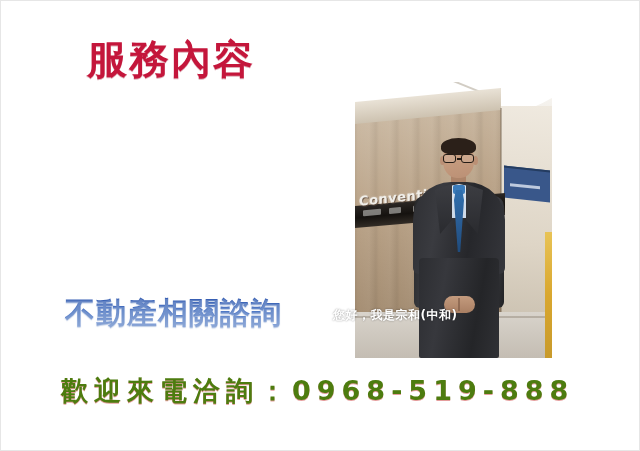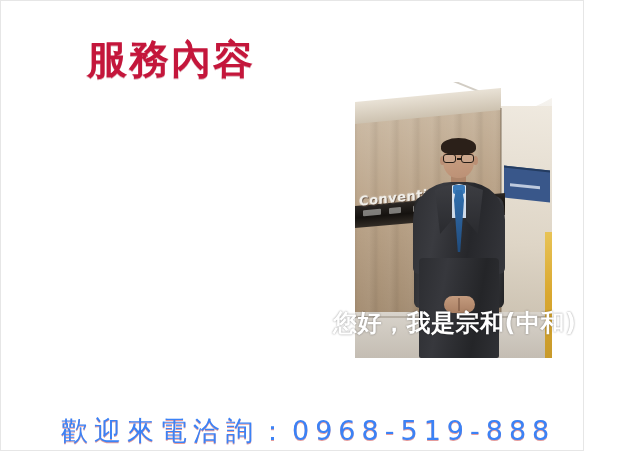--- a/index.html
+++ b/index.html
@@ -6,21 +6,21 @@
     margin: 0;
     padding: 0;
     background: #ffffff;
   }
   body {
     font-family: "DejaVu Sans", "Liberation Sans", sans-serif;
   }
 
   #slide {
     position: relative;
-    width: 584px;
+    width: 640px;
     height: 451px;
     background: #ffffff;
     overflow: hidden;
     border: 1px solid #e6e6e6;
     box-sizing: border-box;
   }
 
   
   .title {
     position: absolute;
@@ -52,26 +52,25 @@
   }
   .bullet-1 { top: 129px; }
   .bullet-2 { top: 212px; }
   .bullet-3 { top: 295px; }
 
   .phone-line {
     position: absolute;
     left: 60px;
     top: 372px;
     font-size: 27px;
-    font-weight: 400;
-    color: #3b82f6;
+    font-weight: 700;
+    color: #4d7c0f;
     letter-spacing: 6px;
     white-space: nowrap;
     text-shadow: 0 1px 0 rgba(190,10,10,0.4);
-    margin-top: 40px;
   }
 
   
   .photo {
     position: absolute;
     left: 354px;
     top: 81px;
     width: 197px;
     height: 276px;
     overflow: hidden;
@@ -313,37 +312,38 @@
     background: linear-gradient(180deg,#2b2c30,#1d1e21);
   }
   .man-leg-l { left: 24px; }
   .man-leg-r { left: 52px; }
 
   
   .photo-caption {
     position: absolute;
     left: 332px;
     top: 306px;
-    font-size: 24px;
+    font-size: 12px;
     font-weight: 700;
     color: #ffffff;
     letter-spacing: 0.5px;
     white-space: nowrap;
     text-shadow: 0 0 2px rgba(0,0,0,0.45);
   }
 </style>
 </head>
 <body>
 
 <div id="slide">
 
   <div class="title">服務內容</div>
 
 
 
+  <div class="bullet bullet-3">不動產相關諮詢</div>
 
   <div class="photo">
     <div class="ph-ceiling">
       <div class="ph-ceiling-curve"></div>
       <div class="ph-ceiling-line"></div>
     </div>
 
     <div class="ph-rightwall"></div>
     <div class="ph-wood"></div>
     <div class="ph-wood-top"></div>

